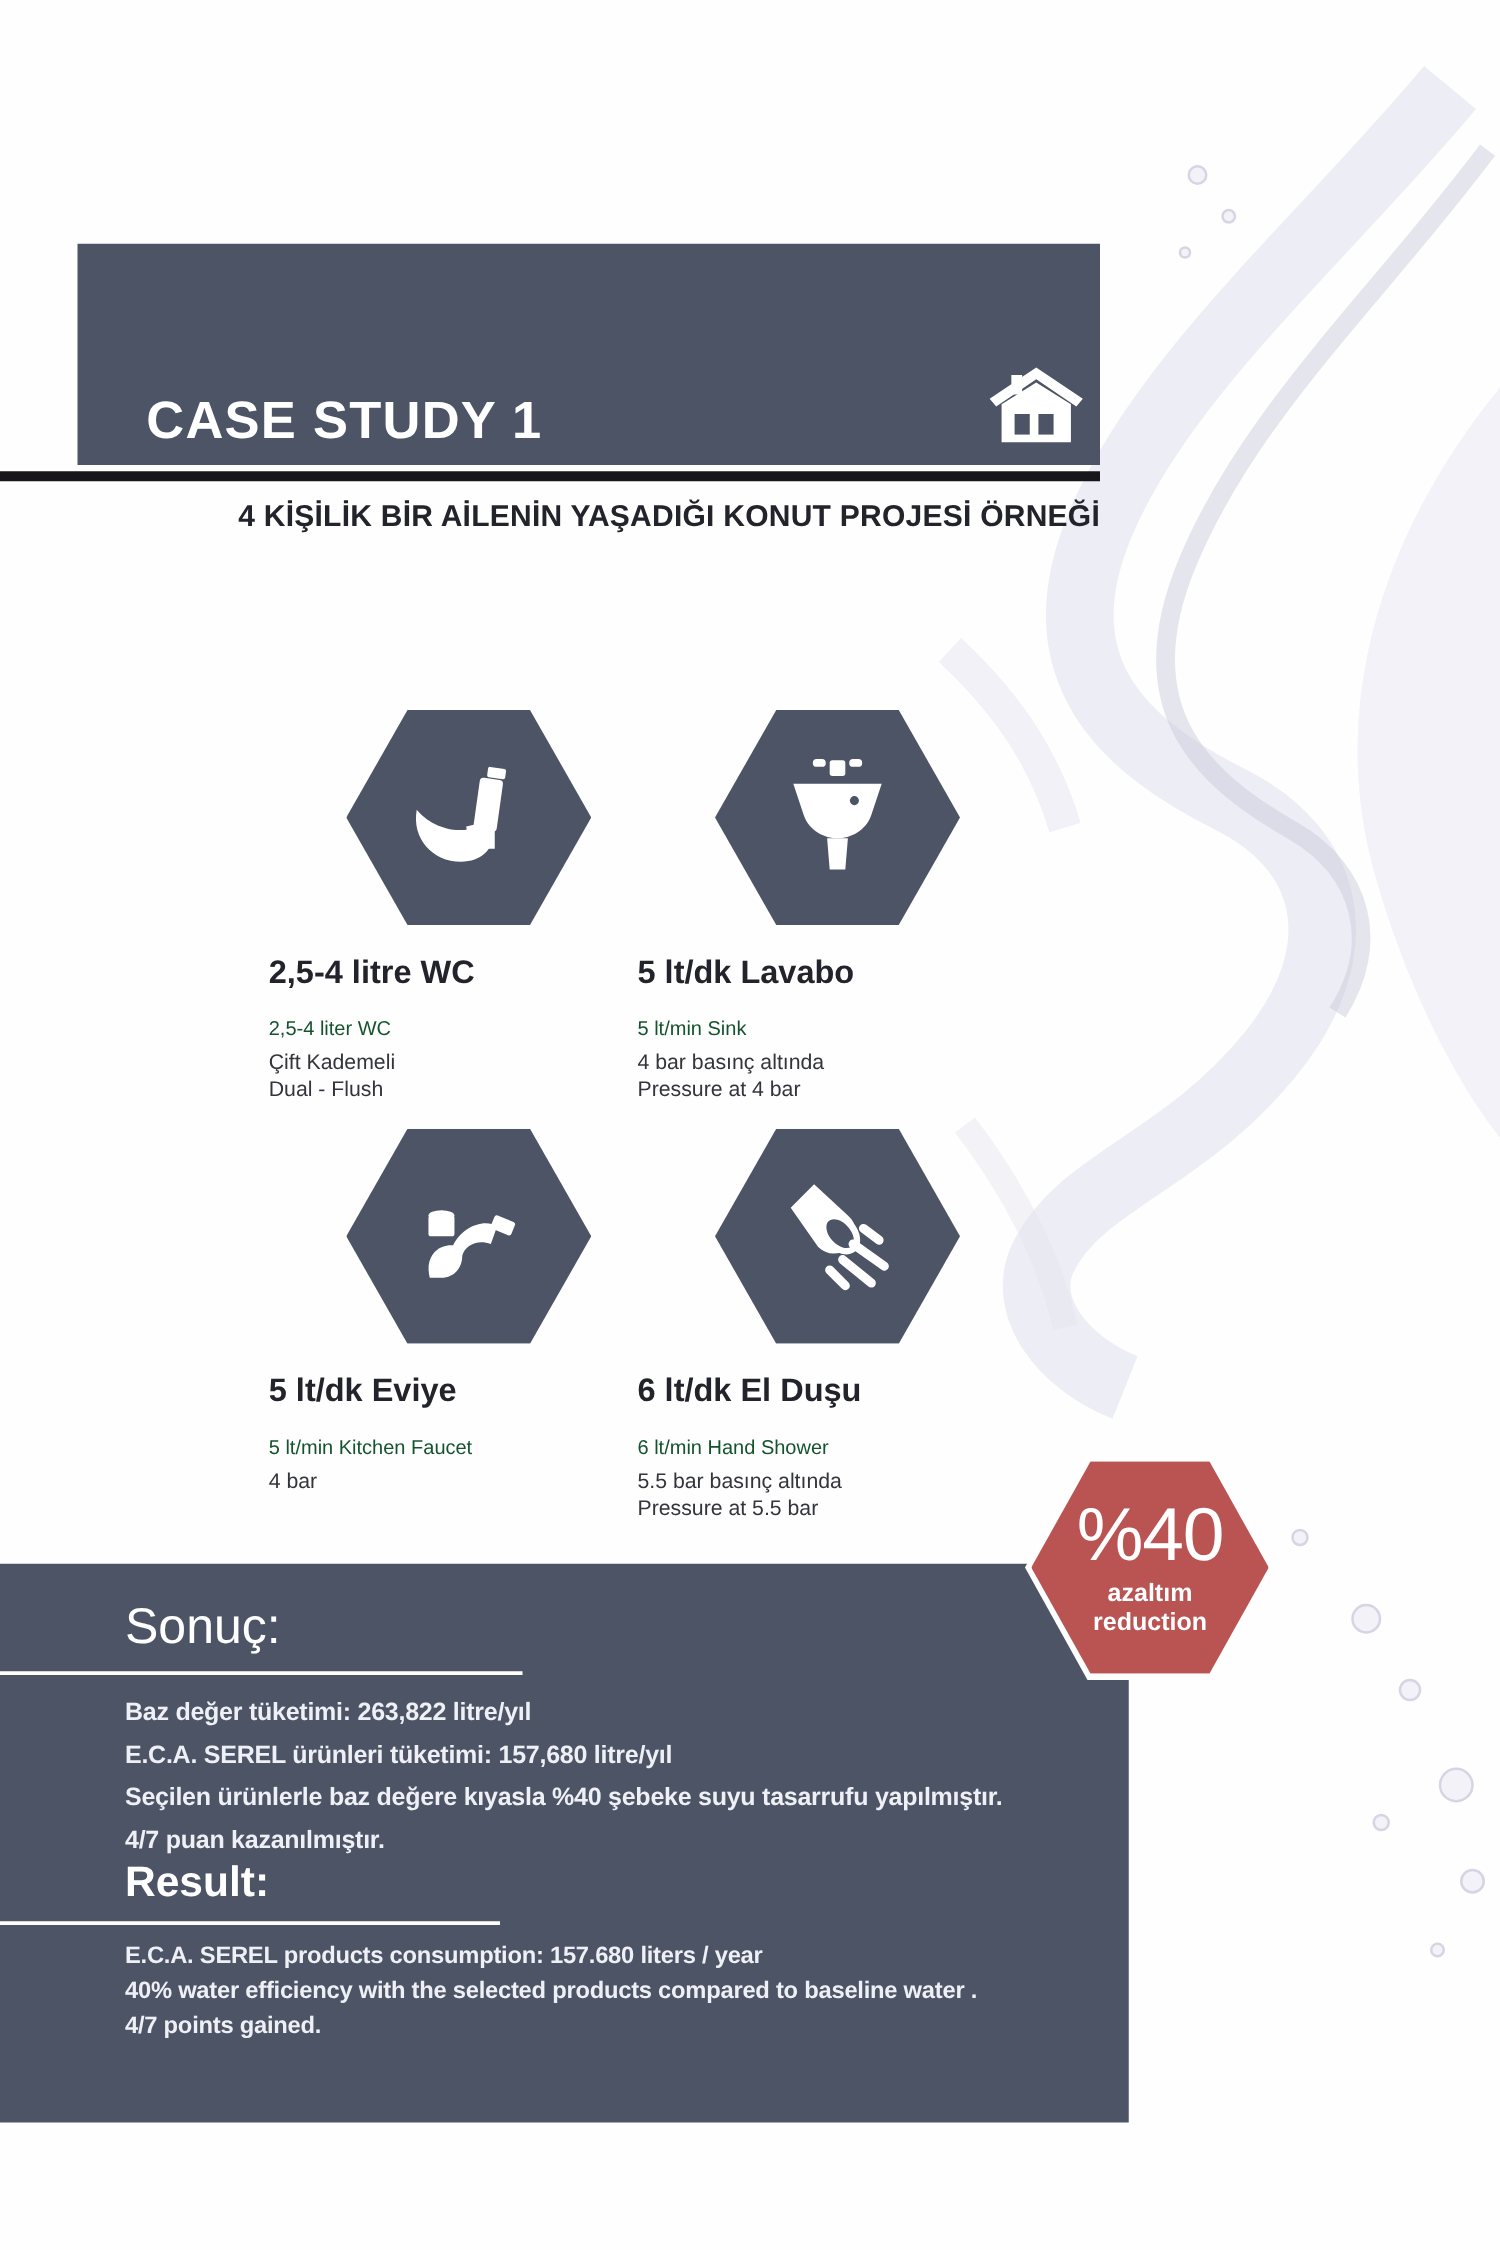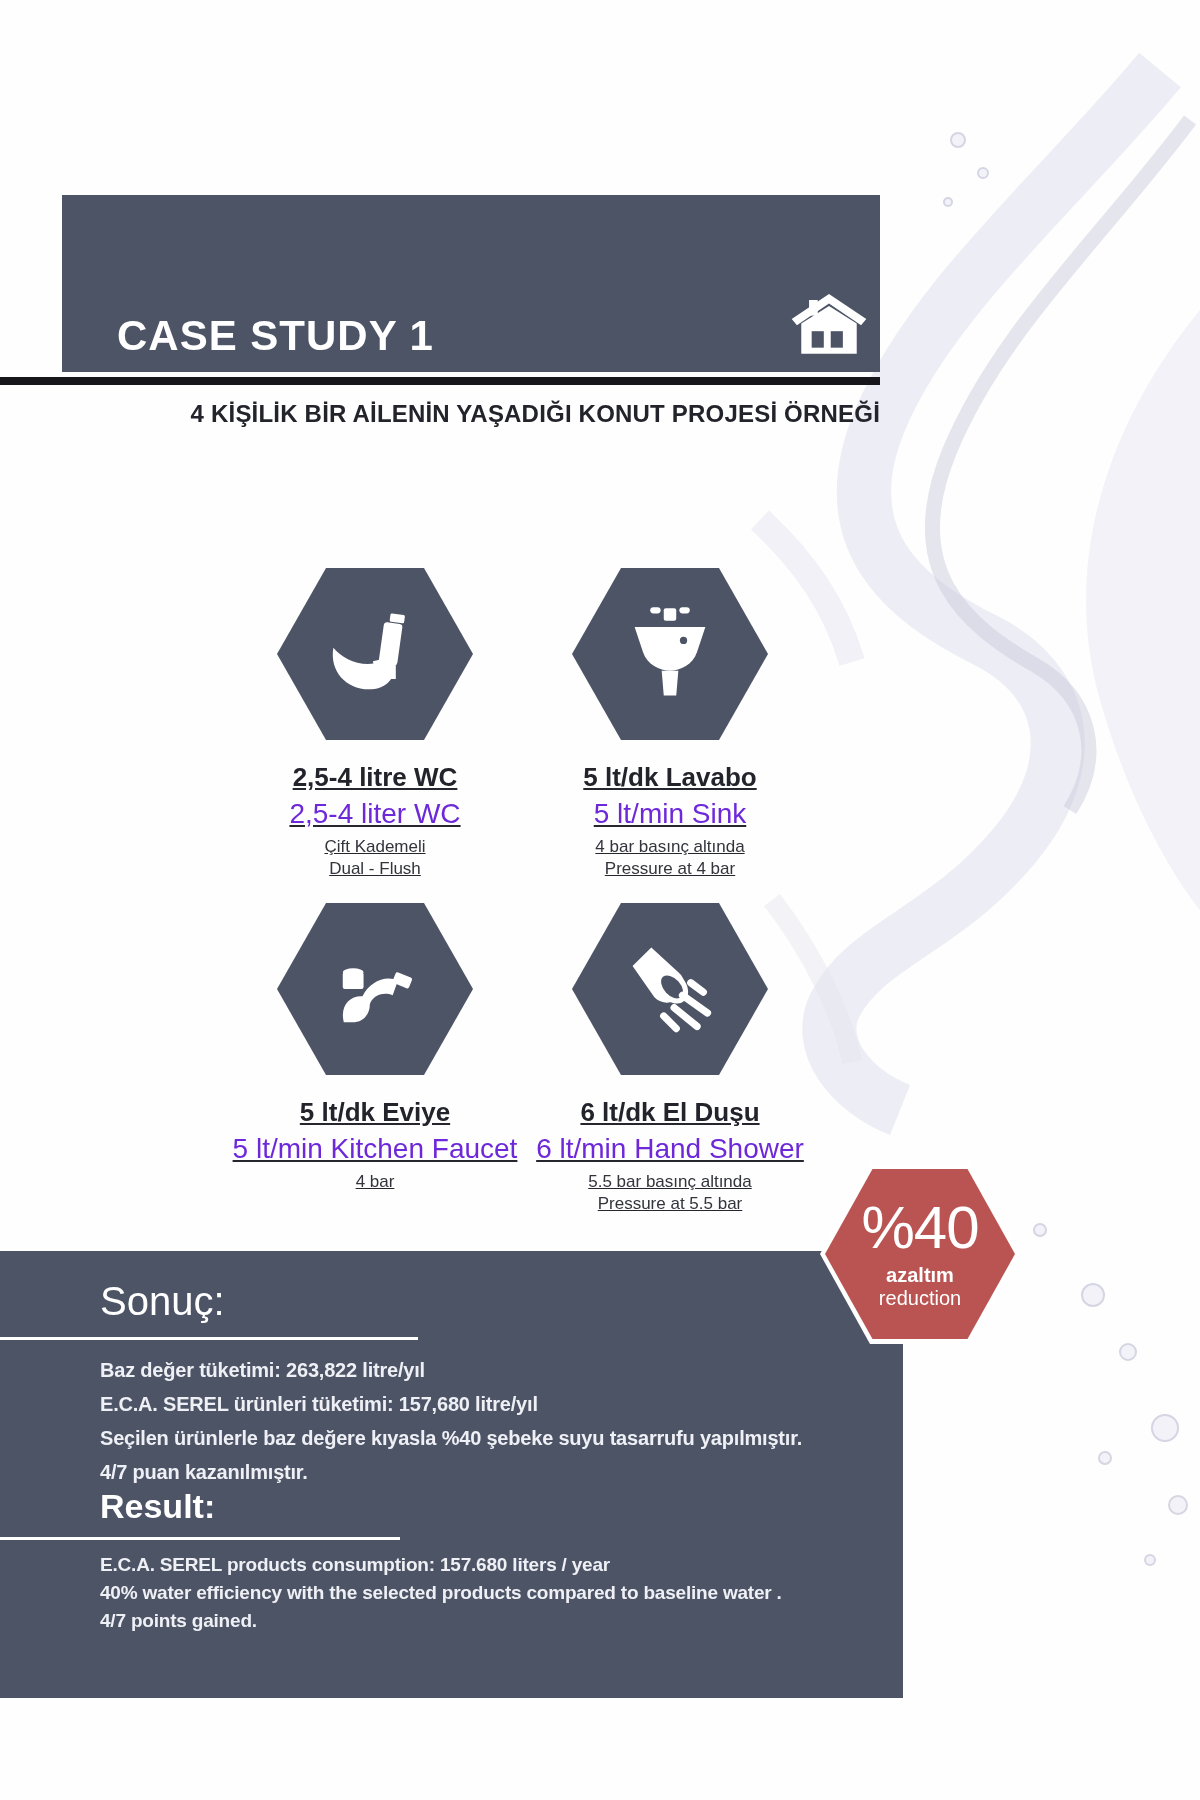--- a/index.html
+++ b/index.html
@@ -27,53 +27,53 @@
   }
   .house-wrap { position:absolute; right:12px; bottom:10px; width:78px; height:72px; }
 
   .black-rule { left:0; top:377px; width:880px; height:8px; background:#17171b; }
 
   .subtitle-block { left:0; top:400px; width:880px; text-align:right; }
   .subtitle-tr { font-size:24px; font-weight:bold; color:#23232b; letter-spacing:0.2px; }
   .subtitle-en { font-size:20px; color:#2c2c34; margin-top:7px; letter-spacing:0.2px; }
 
   
-  .cell { width:320px; text-align:center;text-decoration:underline; }
+  .cell { width:320px; text-align:left; }
   .cell-1 { left:215px; top:568px; }
   .cell-2 { left:510px; top:568px; }
   .cell-3 { left:215px; top:903px; }
   .cell-4 { left:510px; top:903px; }
   .hex {
     width:196px; height:172px; margin:0 auto;
     background:#4d5466;
     clip-path:polygon(25% 0%, 75% 0%, 100% 50%, 75% 100%, 25% 100%, 0% 50%);
     display:flex; align-items:center; justify-content:center;
   }
   .hex svg { width:104px; height:104px; }
   .p-title { font-size:26px; font-weight:bold; margin-top:22px; color:#23232b; }
-  .p-sub   { font-size:28px; margin-top:5px; color:#6d28d9; }
+  .p-sub   { font-size:16px; margin-top:22px; color:#14532d; }
   .p-note  { font-size:17px; line-height:22px; margin-top:6px; color:#33343c; }
 
   
   .badge-outer {
     left:820px; top:1164px; width:200px; height:180px;
     background:#ffffff;
     clip-path:polygon(25% 0%, 75% 0%, 100% 50%, 75% 100%, 25% 100%, 0% 50%);
     z-index:3;
   }
   .badge-inner {
     position:absolute; left:5px; top:5px; right:5px; bottom:5px;
     background:#b95452;
     clip-path:polygon(25% 0%, 75% 0%, 100% 50%, 75% 100%, 25% 100%, 0% 50%);
     display:flex; flex-direction:column; align-items:center; justify-content:center;
     color:#ffffff; text-align:center;
   }
   .badge-value { font-size:60px; font-weight:normal; line-height:1; letter-spacing:-1px; }
   .badge-label { font-size:20px; font-weight:bold; line-height:23px; margin-top:6px; }
-  .badge-label2 { font-size:20px; font-weight:normal; line-height:23px; }
+  .badge-label2 { font-size:20px; font-weight:bold; line-height:23px; }
 
   
   .band {
     left:0; top:1251px; width:903px; height:447px;
     background:#4d5466; z-index:1; color:#eef0f5;
   }
   .band-heading-tr { position:absolute; left:100px; top:28px; font-size:40px; font-weight:normal; color:#ffffff; }
   .rule-tr { position:absolute; left:0; top:86px; width:418px; height:3px; background:#ffffff; }
   .tr-lines { position:absolute; left:100px; top:102px; font-size:20px; font-weight:bold; line-height:34px; letter-spacing:-0.2px; }
   .band-heading-en { position:absolute; left:100px; top:236px; font-size:34px; font-weight:bold; color:#ffffff; }

